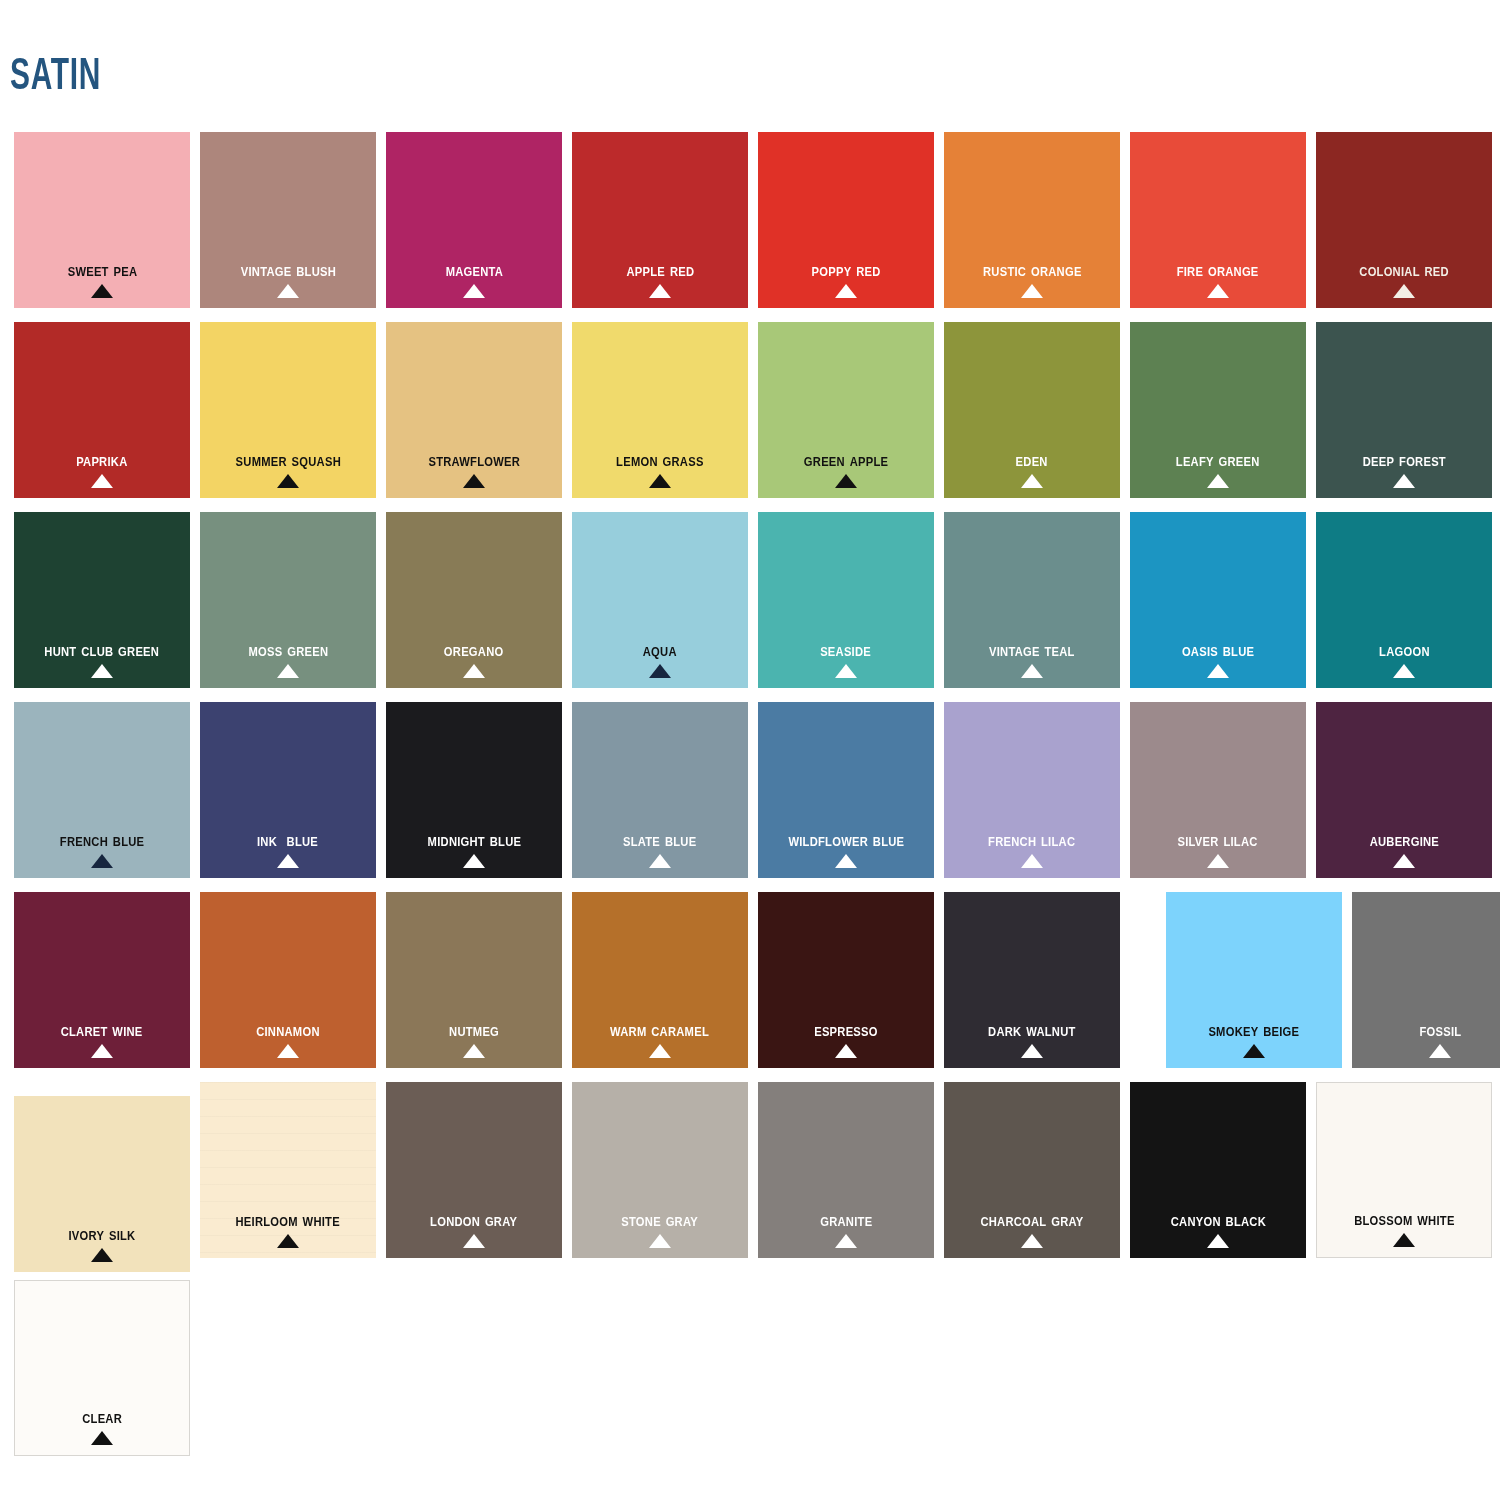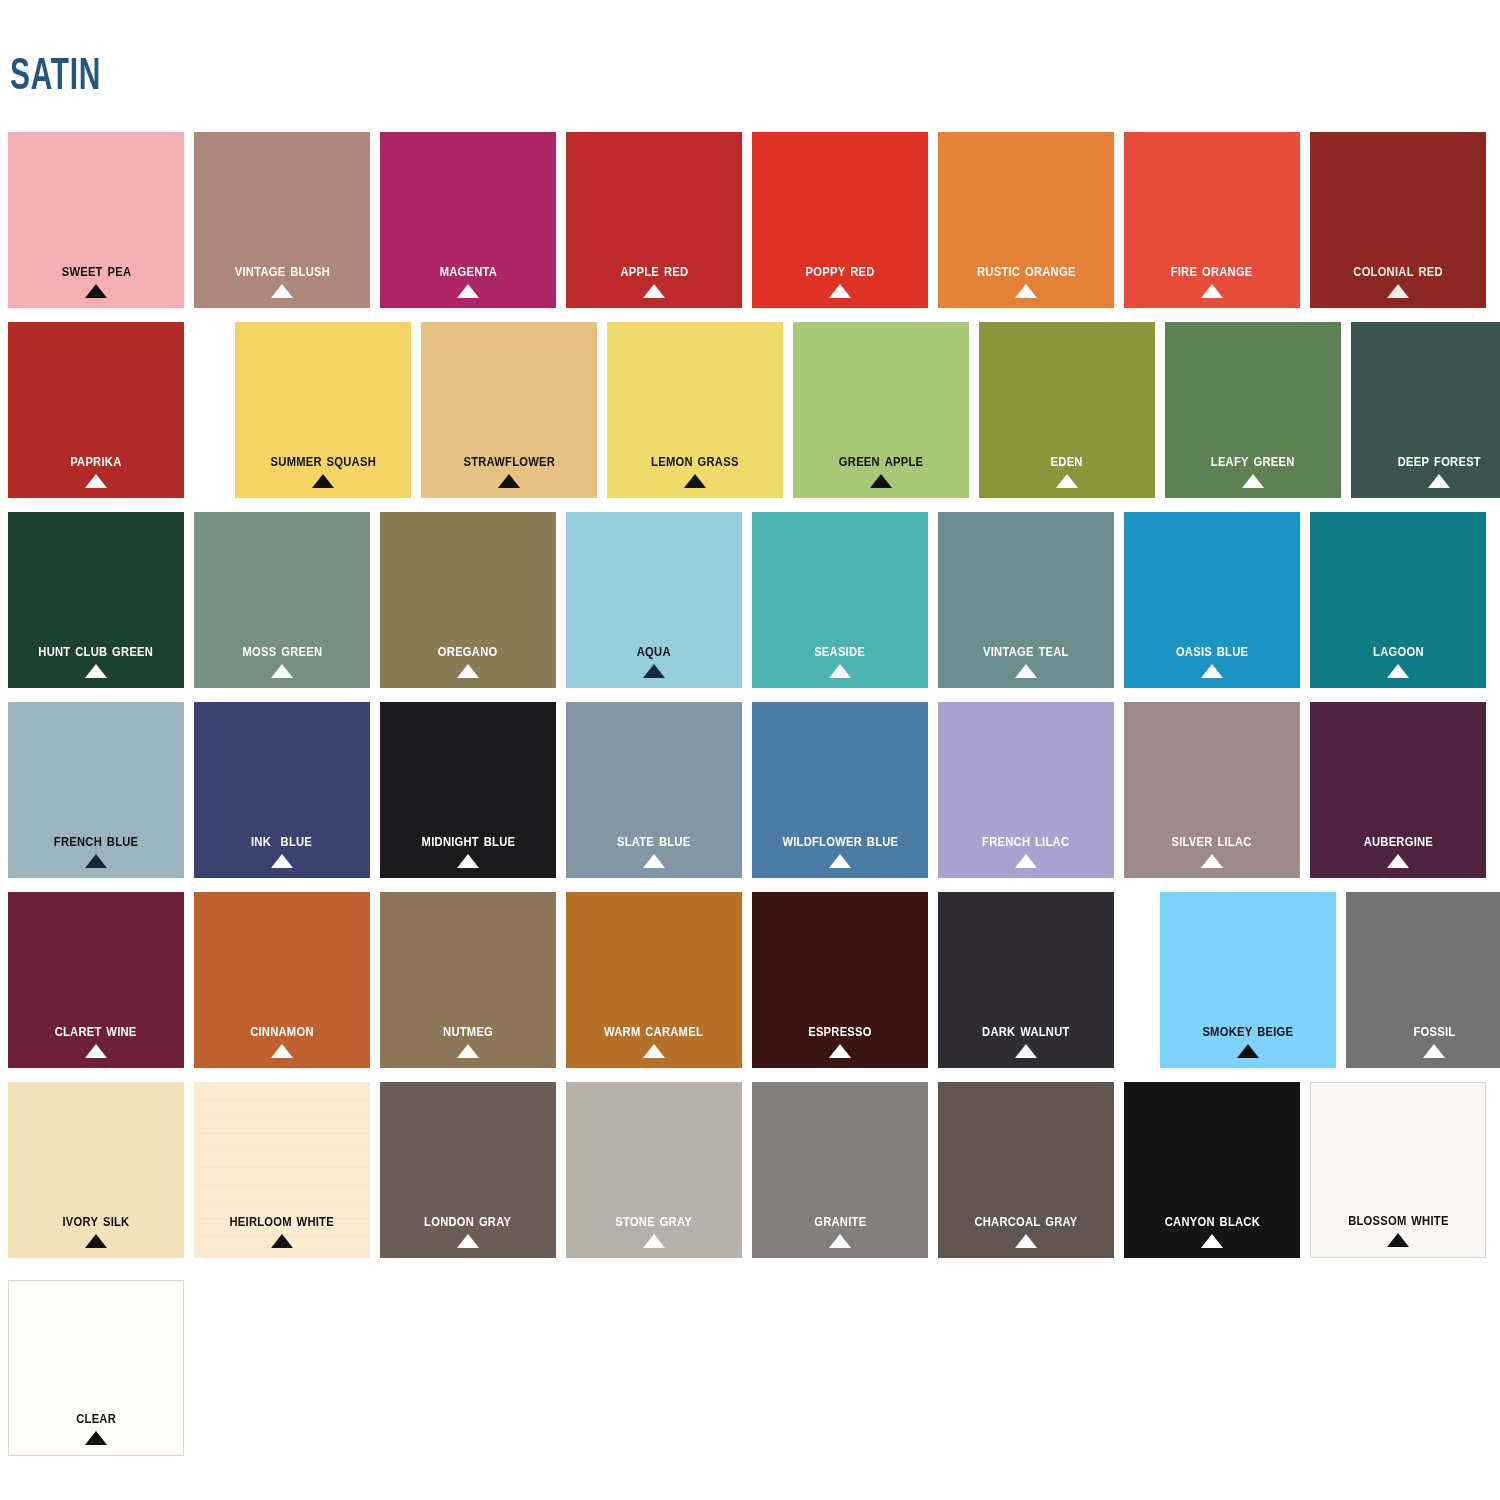--- a/index.html
+++ b/index.html
@@ -25,21 +25,21 @@
     letter-spacing: 1px;
     color: #24557f;
     transform: scaleX(0.68);
     transform-origin: left top;
     line-height: 1;
     white-space: nowrap;
   }
 
   #swatch-grid {
     position: absolute;
-    left: 8px;
+    left: 14px;
     top: 132px;
     width: 1486px;
   }
 
   .swatch-row {
     display: flex;
     flex-direction: row;
     height: 190px;
   }
 
@@ -134,21 +134,21 @@
         <div class="swatch-label-wrap"><span class="swatch-label" style="color: rgb(255, 255, 255);">Fire Orange</span><span class="swatch-marker" style="color: rgb(255, 255, 255);"></span></div>
       </div>
       <div class="swatch" style="background: rgb(140, 39, 34);">
         <div class="swatch-label-wrap"><span class="swatch-label" style="color: rgb(243, 239, 230);">Colonial Red</span><span class="swatch-marker" style="color: rgb(243, 239, 230);"></span></div>
       </div>
     </div>
     <div class="swatch-row">
       <div class="swatch" style="background: rgb(178, 42, 39);">
         <div class="swatch-label-wrap"><span class="swatch-label" style="color: rgb(255, 255, 255);">Paprika</span><span class="swatch-marker" style="color: rgb(255, 255, 255);"></span></div>
       </div>
-      <div class="swatch" style="background: rgb(243, 212, 100); margin-left: 41px;">
+      <div class="swatch" style="background: rgb(243, 212, 100);">
         <div class="swatch-label-wrap"><span class="swatch-label" style="color: rgb(17, 17, 17);">Summer Squash</span><span class="swatch-marker" style="color: rgb(17, 17, 17);"></span></div>
       </div>
       <div class="swatch" style="background: rgb(229, 194, 130);">
         <div class="swatch-label-wrap"><span class="swatch-label" style="color: rgb(17, 17, 17);">Strawflower</span><span class="swatch-marker" style="color: rgb(17, 17, 17);"></span></div>
       </div>
       <div class="swatch" style="background: rgb(240, 218, 108);">
         <div class="swatch-label-wrap"><span class="swatch-label" style="color: rgb(17, 17, 17);">Lemon Grass</span><span class="swatch-marker" style="color: rgb(17, 17, 17);"></span></div>
       </div>
       <div class="swatch" style="background: rgb(168, 200, 120);">
         <div class="swatch-label-wrap"><span class="swatch-label" style="color: rgb(17, 17, 17);">Green Apple</span><span class="swatch-marker" style="color: rgb(17, 17, 17);"></span></div>
@@ -235,21 +235,21 @@
         <div class="swatch-label-wrap"><span class="swatch-label" style="color: rgb(255, 255, 255);">Dark Walnut</span><span class="swatch-marker" style="color: rgb(255, 255, 255);"></span></div>
       </div>
       <div class="swatch" style="background: #7dd3fc; margin-left: 36px;">
         <div class="swatch-label-wrap"><span class="swatch-label" style="color: rgb(17, 17, 17);">Smokey Beige</span><span class="swatch-marker" style="color: rgb(17, 17, 17);"></span></div>
       </div>
       <div class="swatch" style="background: #737373;">
         <div class="swatch-label-wrap"><span class="swatch-label" style="color: rgb(255, 255, 255);">Fossil</span><span class="swatch-marker" style="color: rgb(255, 255, 255);"></span></div>
       </div>
     </div>
     <div class="swatch-row">
-      <div class="swatch" style="background: rgb(242, 226, 187);">
+      <div class="swatch" style="background: rgb(242, 226, 187); margin-top: 14px;">
         <div class="swatch-label-wrap"><span class="swatch-label" style="color: rgb(17, 17, 17);">Ivory Silk</span><span class="swatch-marker" style="color: rgb(17, 17, 17);"></span></div>
       </div>
       <div class="swatch striated" style="background: rgb(250, 235, 208);">
         <div class="swatch-label-wrap"><span class="swatch-label" style="color: rgb(17, 17, 17);">Heirloom White</span><span class="swatch-marker" style="color: rgb(17, 17, 17);"></span></div>
       </div>
       <div class="swatch" style="background: rgb(107, 93, 85);">
         <div class="swatch-label-wrap"><span class="swatch-label" style="color: rgb(255, 255, 255);">London Gray</span><span class="swatch-marker" style="color: rgb(255, 255, 255);"></span></div>
       </div>
       <div class="swatch" style="background: rgb(182, 176, 168);">
         <div class="swatch-label-wrap"><span class="swatch-label" style="color: rgb(255, 255, 255);">Stone Gray</span><span class="swatch-marker" style="color: rgb(255, 255, 255);"></span></div>

